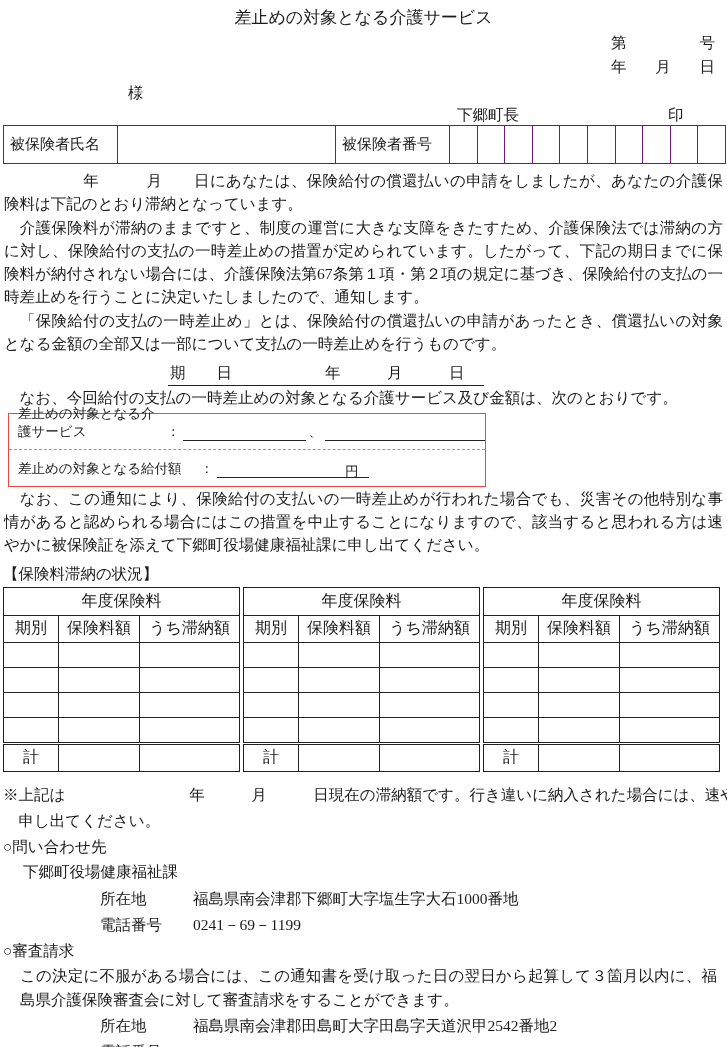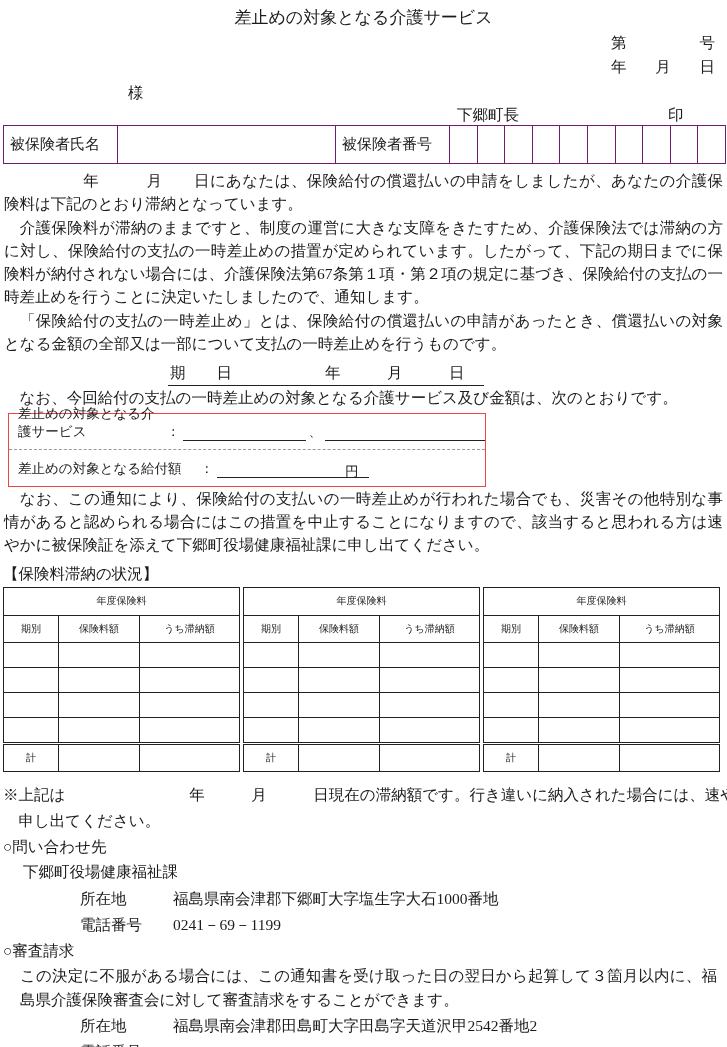--- a/index.html
+++ b/index.html
@@ -42,33 +42,33 @@
   .f1 { width:150px; margin-left:3px; }
   .cm { margin:0 3px; }
   .f2 { width:196px; }
   .f3 { width:152px; margin-left:3px; text-align:right; padding-right:10px;
     box-sizing:border-box; }
 
   .sec-title { margin-top:5px; padding-left:3px; line-height:23px; }
 
   .arrears { display:flex; gap:3px; margin:2px 0 0 3px; }
   table.ar { border-collapse:collapse; table-layout:fixed; width:236px;
-    font-size:10px; }
+    font-size:16px; }
   table.ar td { border:1px solid #222; text-align:center; padding:0;
     overflow:hidden; }
   table.ar td.yh  { height:27px; }
   table.ar tr.h2 td { height:26px; }
   table.ar tr.er td { height:24px; }
   table.ar tr.total td { border-top:3px double #222; height:26px; }
 
   .note { padding-left:3px; line-height:26px; white-space:pre; }
   .note-first { margin-top:10px; }
   .h-circle { padding-left:3px; line-height:26px; }
   .office { padding-left:23px; line-height:26px;font-family:Liberation Mono, monospace; }
-  .info-row { padding-left:80px; line-height:26px; }
+  .info-row { padding-left:100px; line-height:26px; }
   .info-label { display:inline-block; width:93px; }
   .appeal-text { margin:0; padding:0 10px 0 20px; line-height:24.5px;
     text-align:justify; }
 </style>
 </head>
 <body>
 
 <div class="page">
 
   <div class="title">差止めの対象となる介護サービス</div>

